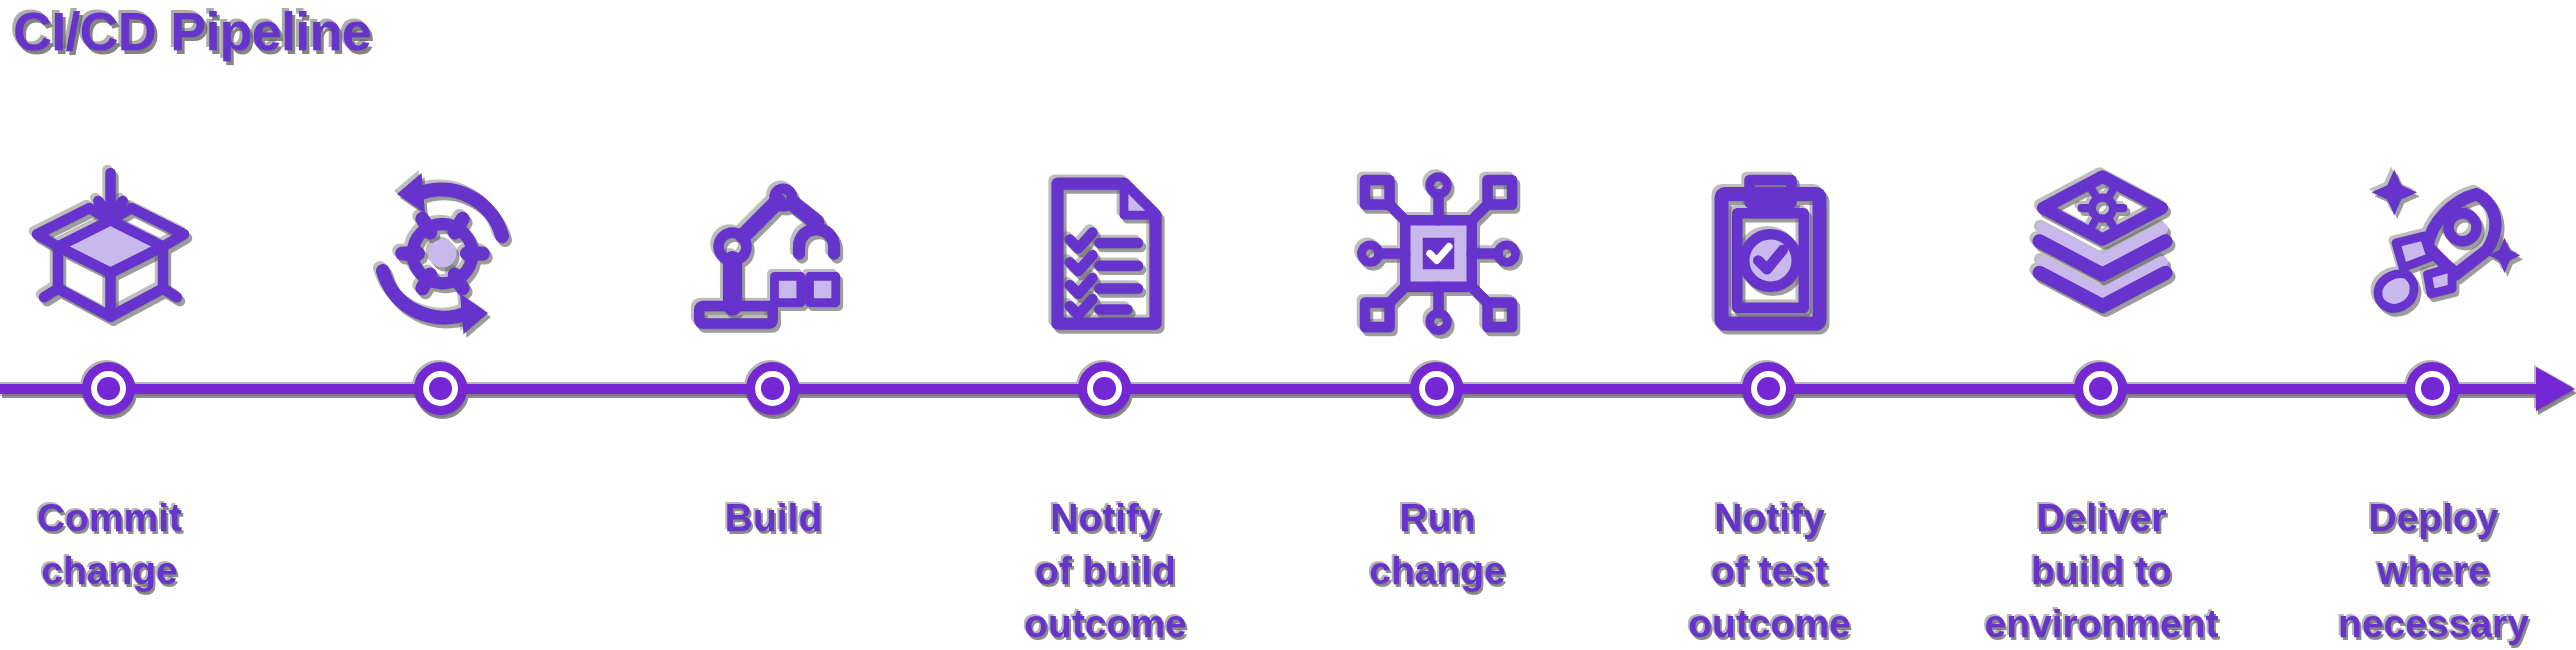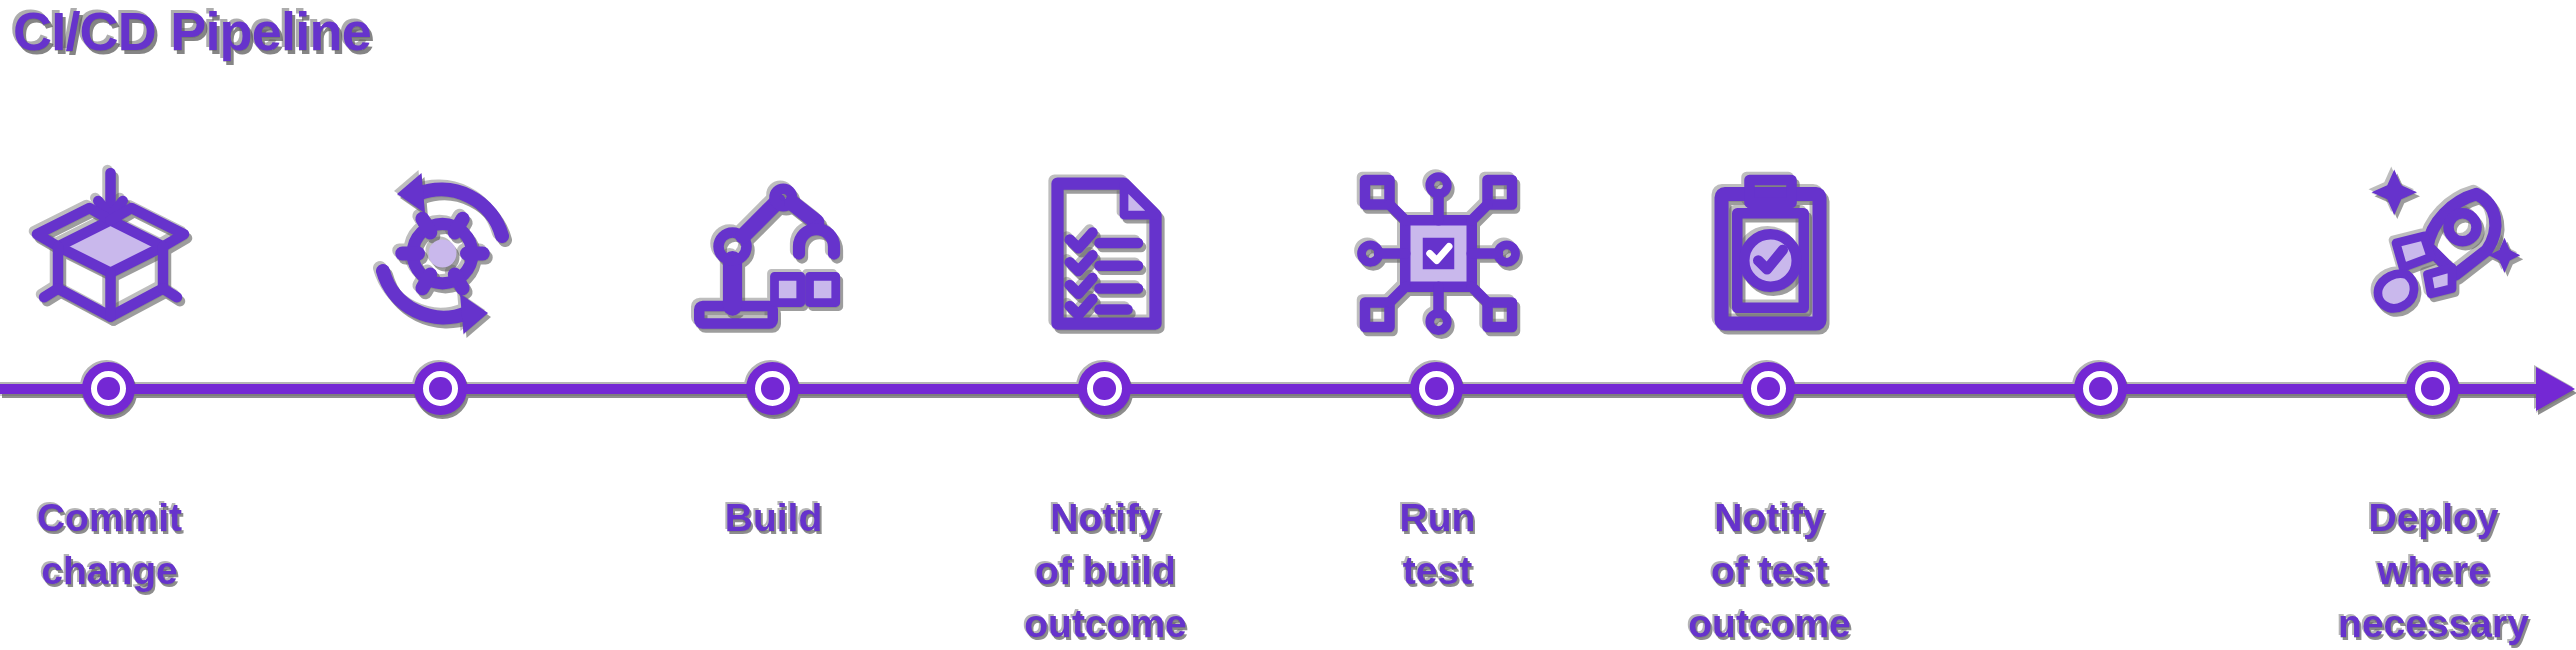--- a/index.html
+++ b/index.html
@@ -142,38 +142,54 @@
         <rect class="st" stroke-width="6" x="78" y="78" width="14" height="14" fill="#ffffff"></rect>
         <path class="st" stroke-width="6" d="M22,22 L31,31 M78,22 L69,31 M22,78 L31,69 M78,78 L69,69"></path>
         <circle class="st" stroke-width="5" cx="50" cy="11" r="5" fill="#ffffff"></circle>
         <circle class="st" stroke-width="5" cx="50" cy="89" r="5" fill="#ffffff"></circle>
         <circle class="st" stroke-width="5" cx="11" cy="50" r="5" fill="#ffffff"></circle>
         <circle class="st" stroke-width="5" cx="89" cy="50" r="5" fill="#ffffff"></circle>
         <path class="st" stroke-width="6" d="M50,16 V31 M50,69 V84 M16,50 H31 M69,50 H84"></path>
       </svg>
     </div>
     <div class="step-label">Run
-test</div>
+change</div>
   </div>
 
   <div class="step" style="--i:5">
     <div class="icon-wrap">
       <svg viewBox="0 0 100 100">
         <rect class="st" stroke-width="8" x="22" y="16" width="56" height="74" rx="2" fill="#ffffff"></rect>
         <rect class="st" stroke-width="6" x="31" y="27" width="38" height="54" fill="#ffffff"></rect>
         <rect class="st" stroke-width="6" x="38" y="8" width="24" height="13" fill="#ffffff"></rect>
         <circle class="st lav" stroke-width="6" cx="50" cy="54" r="15"></circle>
         <path class="st" stroke-width="6" d="M43,54 l5,5 l9,-11"></path>
       </svg>
     </div>
     <div class="step-label">Notify
 of test
 outcome</div>
   </div>
 
+  <div class="step" style="--i:6">
+    <div class="icon-wrap">
+      <svg viewBox="0 0 100 100">
+        <polygon class="st" stroke-width="7" points="50,6 84,24 50,42 16,24" fill="#ffffff"></polygon>
+        <circle class="st" stroke-width="4.5" cx="50" cy="24" r="6"></circle>
+        <path class="st" stroke-width="4.5" d="M58.5,24 H62 M54.3,31.4 L56,34.4 M45.7,31.4 L44,34.4 M41.5,24 H38 M45.7,16.6 L44,13.6 M54.3,16.6 L56,13.6"></path>
+        <path d="M16,36 L50,54 L84,36" stroke="#c9b8ec" stroke-width="7" fill="none" stroke-linecap="round" stroke-linejoin="round"></path>
+        <path class="st" stroke-width="8" d="M14,43 L50,62 L86,43"></path>
+        <path d="M16,55 L50,73 L84,55" stroke="#c9b8ec" stroke-width="7" fill="none" stroke-linecap="round" stroke-linejoin="round"></path>
+        <path class="st" stroke-width="8" d="M14,61 L50,80 L86,61"></path>
+      </svg>
+    </div>
+    <div class="step-label">Deliver
+build to
+environment</div>
+  </div>
 
   <div class="step" style="--i:7">
     <div class="icon-wrap">
       <svg viewBox="0 0 100 100">
         <path class="st" stroke-width="7" d="M74,16 C86,22 88,36 80,48 L62,62 L46,46 C48,32 60,20 74,16 Z" fill="#ffffff"></path>
         <circle class="st" stroke-width="6" cx="66" cy="35" r="8" fill="#ffffff"></circle>
         <polygon class="st lav" stroke-width="5" points="28,44 44,40 48,52 32,58"></polygon>
         <polygon class="st lav" stroke-width="5" points="46,62 60,58 60,70 48,73"></polygon>
         <path class="st lav" stroke-width="5" d="M34,62 C40,66 40,76 32,80 C24,84 16,78 18,70 C20,64 28,60 34,62 Z"></path>
         <path class="fillp" d="M27,2 L31,11 L40,15 L31,19 L27,28 L23,19 L14,15 L23,11 Z"></path>

